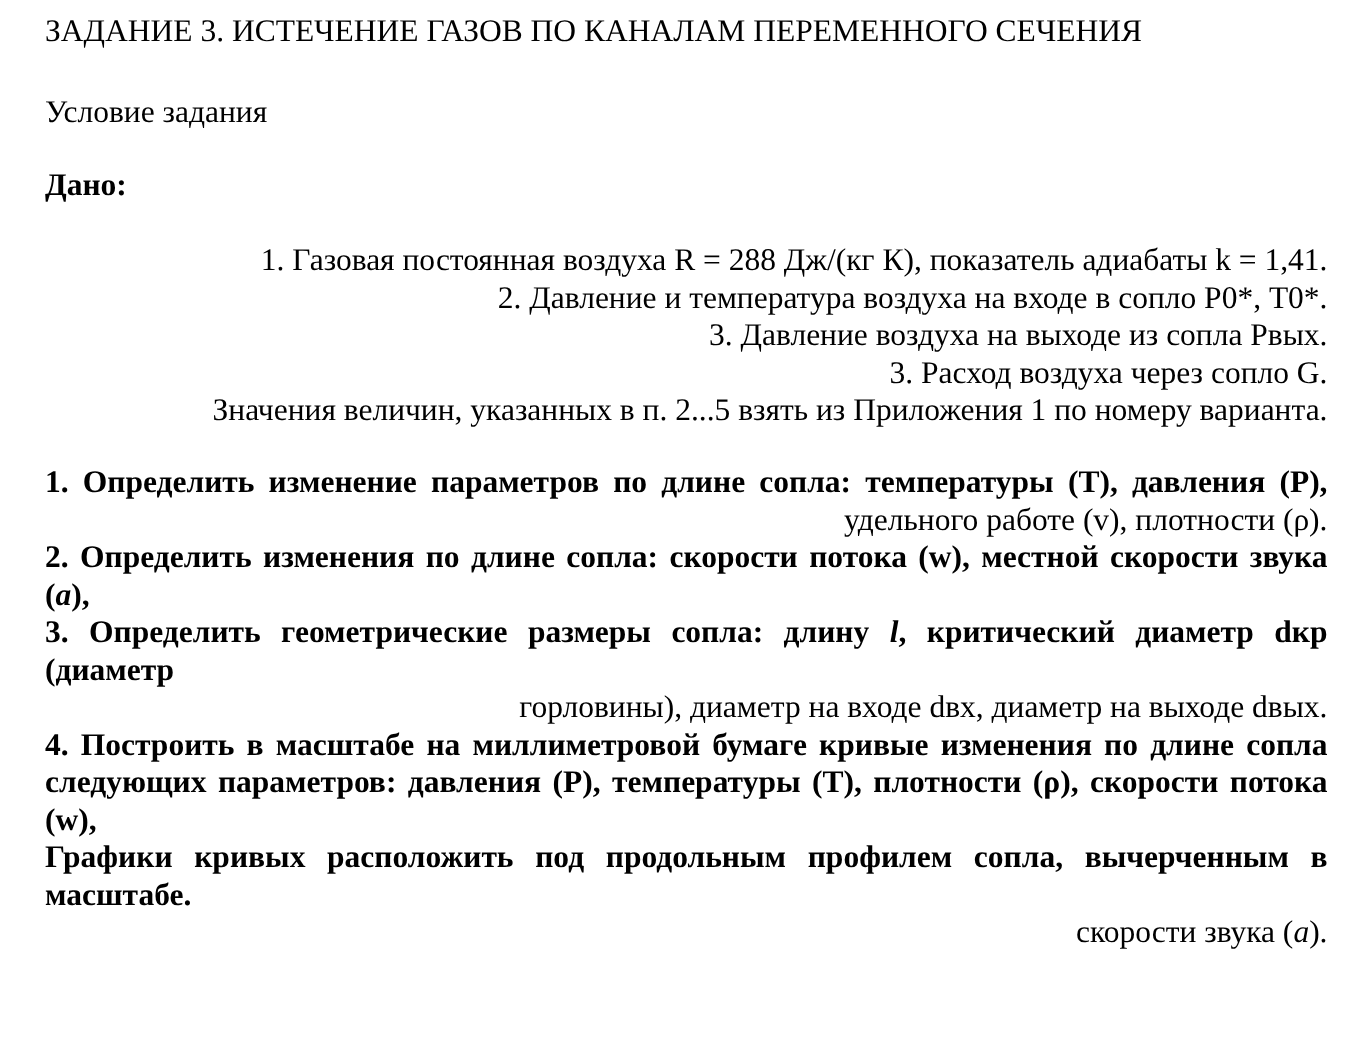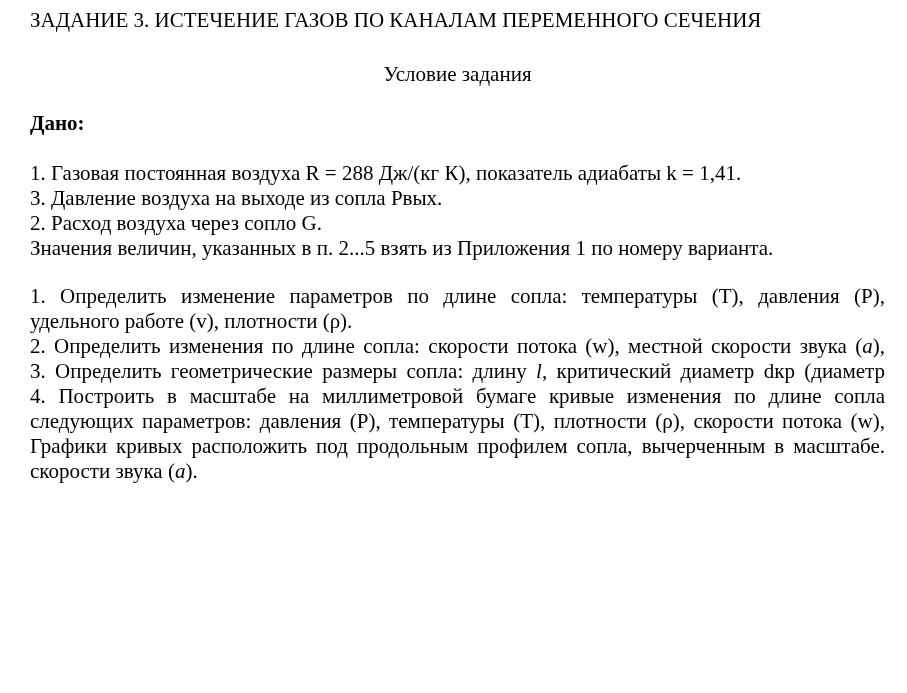--- a/index.html
+++ b/index.html
@@ -9,51 +9,53 @@
     width: 907px;
     height: 693px;
     padding: 8px 22px 0 30px;
     background: #ffffff;
     color: #000000;
     font-family: "Liberation Serif", "DejaVu Serif", serif;
     font-size: 21px;
     line-height: 25px;
   }
   .doc-title { text-align: left; white-space: nowrap; }
-  .doc-subtitle { text-align: center; margin-top: 29px; }
+  .doc-subtitle { margin-top: 29px; }
   .section-heading { font-weight: bold; margin-top: 24px; }
   .section-lines { margin-top: 25px; }
   .section + .section .section-heading { margin-top: 26px; }
   .section + .section .section-lines { margin-top: 23px; }
-  .ln { text-align: left; }
-  .ln-full { text-align: justify; text-align-last: justify; }
+  .ln { text-align: right; }
+  .ln-full { text-align: justify; text-align-last: justify; font-weight: bold; }
   .it { font-style: italic; }
 </style>
 </head>
 <body>
 
 <div class="page">
   <div class="doc-title">ЗАДАНИЕ 3. ИСТЕЧЕНИЕ ГАЗОВ ПО КАНАЛАМ ПЕРЕМЕННОГО СЕЧЕНИЯ</div>
   <div class="doc-subtitle">Условие задания</div>
   <div>
       <div class="section">
         <div class="section-heading">Дано:</div>
         <div class="section-lines">
           <div class="ln"><span>1. Газовая постоянная воздуха R = 288 Дж/(кг К), показатель адиабаты k = 1,41.</span></div>
+          <div class="ln"><span>2. Давление и температура воздуха на входе в сопло Р0*, Т0*.</span></div>
           <div class="ln"><span>3. Давление воздуха на выходе из сопла Рвых.</span></div>
-          <div class="ln"><span>2. Расход воздуха через сопло G.</span></div>
+          <div class="ln"><span>3. Расход воздуха через сопло G.</span></div>
           <div class="ln"><span>Значения величин, указанных в п. 2...5 взять из Приложения 1 по номеру варианта.</span></div>
         </div>
       </div>
       <div class="section">
         <div class="section-lines">
           <div class="ln ln-full"><span>1. Определить изменение параметров по длине сопла: температуры (Т), давления (Р),</span></div>
           <div class="ln"><span>удельного работе (v), плотности (ρ).</span></div>
           <div class="ln ln-full"><span>2. Определить изменения по длине сопла: скорости потока (w), местной скорости звука (</span><span class="it">a</span><span>),</span></div>
           <div class="ln ln-full"><span>3. Определить геометрические размеры сопла: длину </span><span class="it">l</span><span>, критический диаметр dкр (диаметр</span></div>
+          <div class="ln"><span>горловины), диаметр на входе dвх, диаметр на выходе dвых.</span></div>
           <div class="ln ln-full"><span>4. Построить в масштабе на миллиметровой бумаге кривые изменения по длине сопла</span></div>
           <div class="ln ln-full"><span>следующих параметров: давления (Р), температуры (Т), плотности (ρ), скорости потока (w),</span></div>
           <div class="ln ln-full"><span>Графики кривых расположить под продольным профилем сопла, вычерченным в масштабе.</span></div>
           <div class="ln"><span>скорости звука (</span><span class="it">a</span><span>).</span></div>
         </div>
       </div>
     </div>
 </div>
 
 </body></html>

